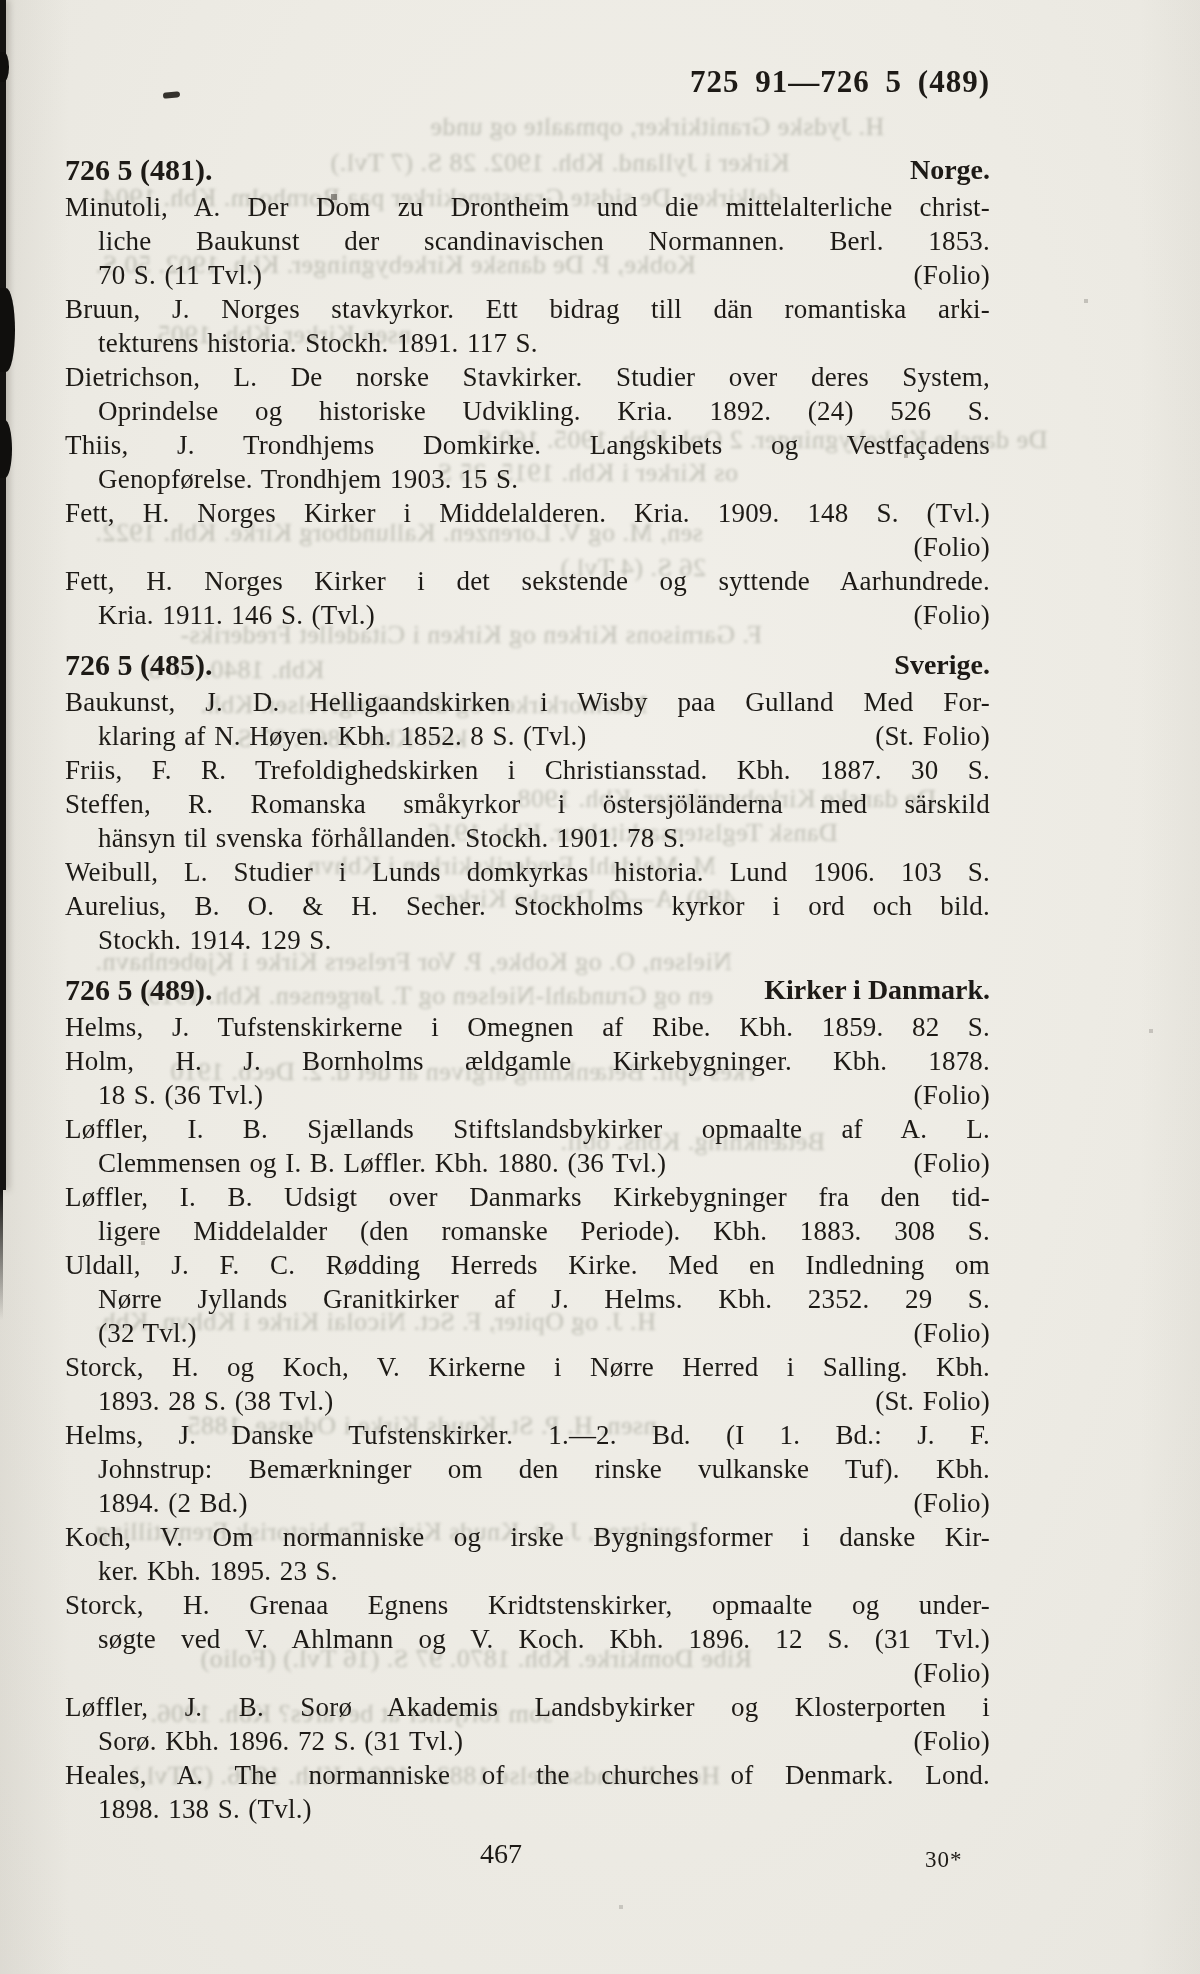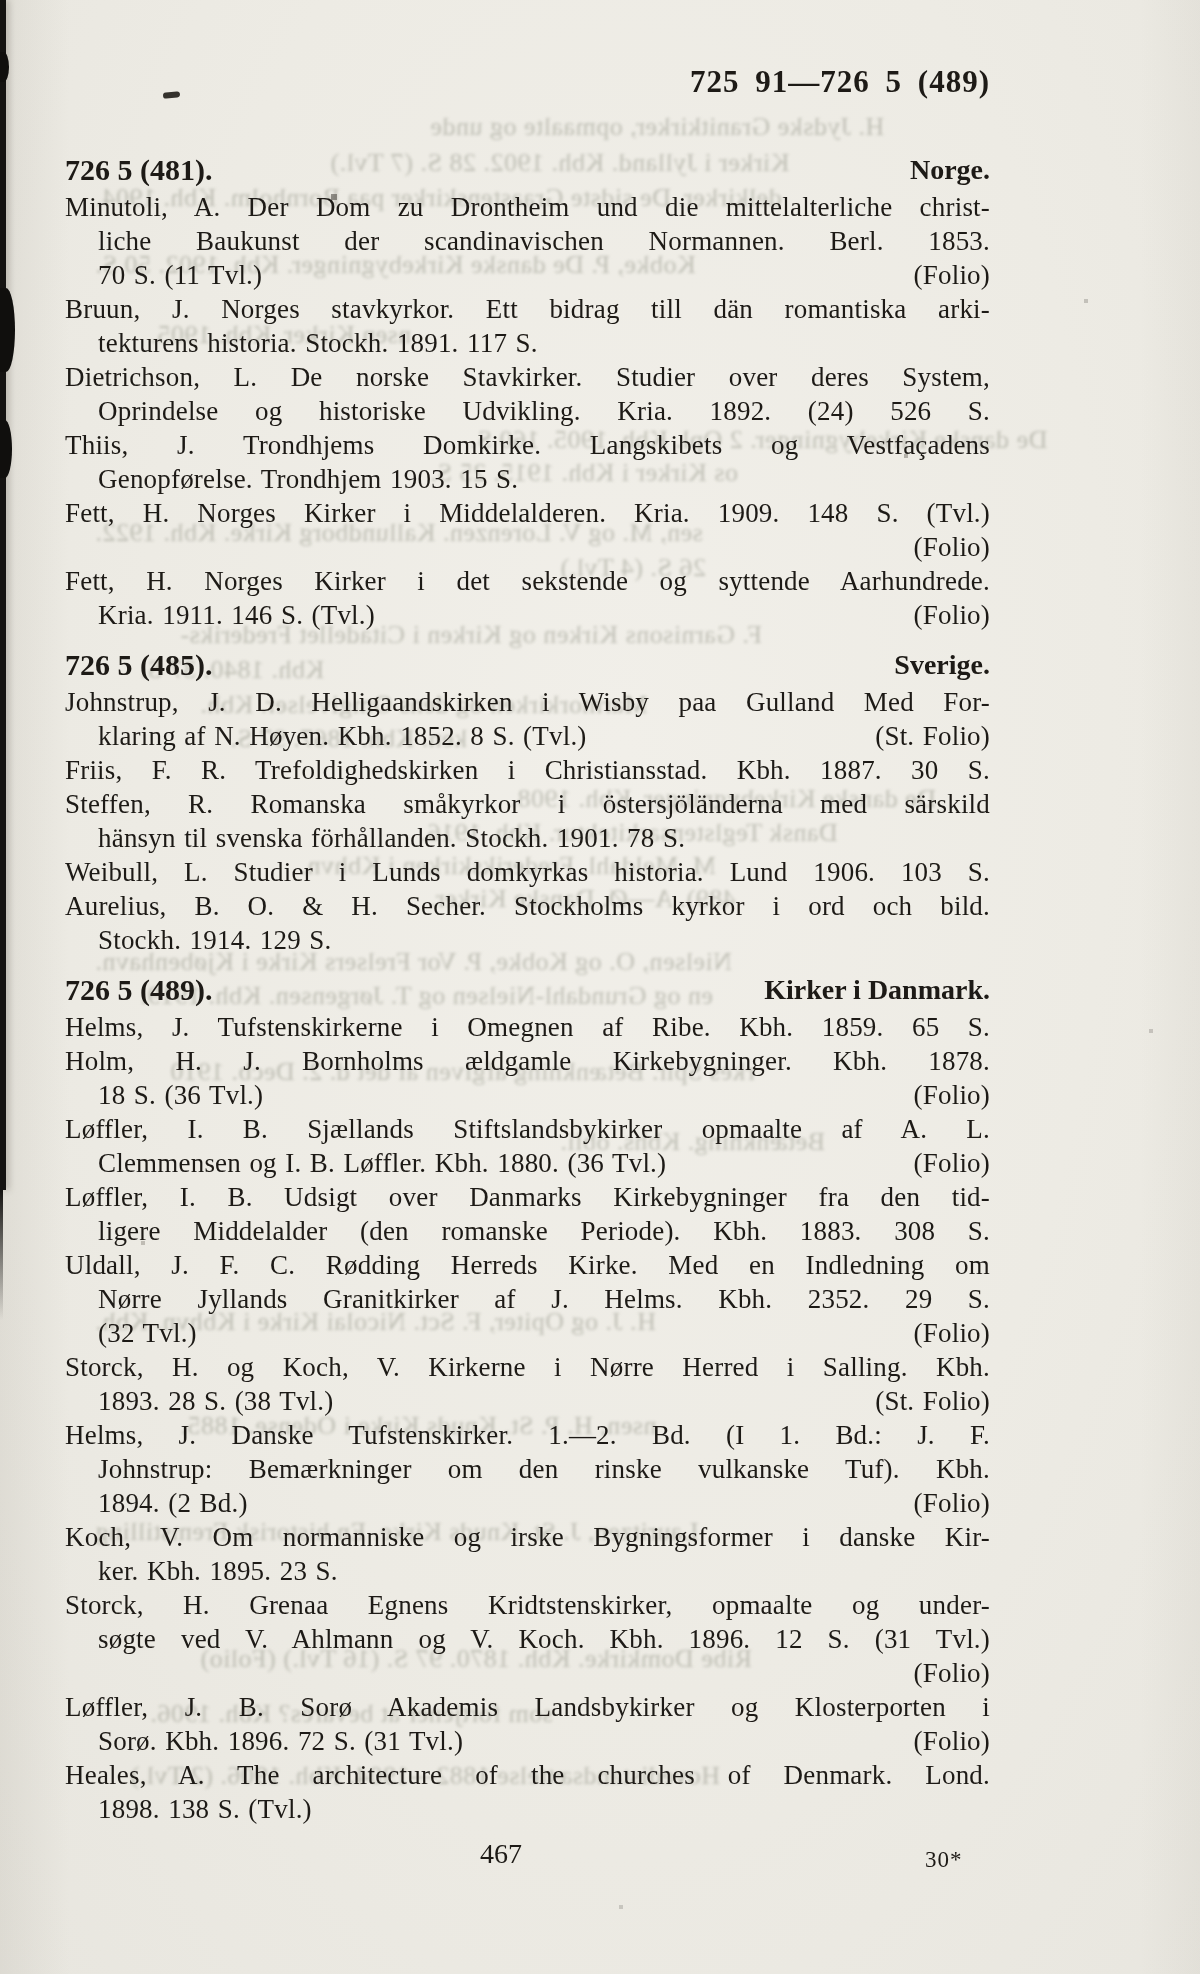--- a/index.html
+++ b/index.html
@@ -143,21 +143,21 @@
           <div class="line just"><span class="lt"><b class="author">Fett, H.</b><span class="t"> Norges Kirker i det sekstende og syttende Aarhundrede.</span></span></div>
           <div class="line ind"><span class="lt"><span class="t">Kria. 1911. 146 S. (Tvl.)</span></span><span class="rlabel">(Folio)</span></div>
         </div>
       </section>
       <section class="section">
         <div class="section-head">
           <span class="code">726 5 (485).</span>
           <span class="stitle">Sverige.</span>
         </div>
         <div class="entry">
-          <div class="line just"><span class="lt"><b class="author">Johnstrup, J. D.</b><span class="t"> Helligaandskirken i Wisby paa Gulland Med For-</span></span></div>
+          <div class="line just"><span class="lt"><b class="author">Baukunst, J. D.</b><span class="t"> Helligaandskirken i Wisby paa Gulland Med For-</span></span></div>
           <div class="line ind"><span class="lt"><span class="t">klaring af N. Høyen. Kbh. 1852. 8 S. (Tvl.)</span></span><span class="rlabel">(St. Folio)</span></div>
         </div>
         <div class="entry">
           <div class="line just"><span class="lt"><b class="author">Friis, F. R.</b><span class="t"> Trefoldighedskirken i Christiansstad. Kbh. 1887. 30 S.</span></span></div>
         </div>
         <div class="entry">
           <div class="line just"><span class="lt"><b class="author">Steffen, R.</b><span class="t"> Romanska småkyrkor i östersjöländerna med särskild</span></span></div>
           <div class="line ind"><span class="lt"><span class="t">hänsyn til svenska förhållanden. Stockh. 1901. 78 S.</span></span></div>
         </div>
         <div class="entry">
@@ -167,21 +167,21 @@
           <div class="line just"><span class="lt"><b class="author">Aurelius, B. O. &amp; H. Secher.</b><span class="t"> Stockholms kyrkor i ord och bild.</span></span></div>
           <div class="line ind"><span class="lt"><span class="t">Stockh. 1914. 129 S.</span></span></div>
         </div>
       </section>
       <section class="section">
         <div class="section-head">
           <span class="code">726 5 (489).</span>
           <span class="stitle">Kirker i Danmark.</span>
         </div>
         <div class="entry">
-          <div class="line just"><span class="lt"><b class="author">Helms, J.</b><span class="t"> Tufstenskirkerne i Omegnen af Ribe. Kbh. 1859. 65 S.</span></span></div>
+          <div class="line just"><span class="lt"><b class="author">Helms, J.</b><span class="t"> Tufstenskirkerne i Omegnen af Ribe. Kbh. 1859. 82 S.</span></span></div>
         </div>
         <div class="entry">
           <div class="line just"><span class="lt"><b class="author">Holm, H. J.</b><span class="t"> Bornholms ældgamle Kirkebygninger. Kbh. 1878.</span></span></div>
           <div class="line ind"><span class="lt"><span class="t">18 S. (36 Tvl.)</span></span><span class="rlabel">(Folio)</span></div>
         </div>
         <div class="entry">
           <div class="line just"><span class="lt"><b class="author">Løffler, I. B.</b><span class="t"> Sjællands Stiftslandsbykirker opmaalte af A. L.</span></span></div>
           <div class="line ind"><span class="lt"><span class="t">Clemmensen og I. B. Løffler. Kbh. 1880. (36 Tvl.)</span></span><span class="rlabel">(Folio)</span></div>
         </div>
         <div class="entry">
@@ -209,21 +209,21 @@
         <div class="entry">
           <div class="line just"><span class="lt"><b class="author">Storck, H.</b><span class="t"> Grenaa Egnens Kridtstenskirker, opmaalte og under-</span></span></div>
           <div class="line ind just"><span class="lt"><span class="t">søgte ved V. Ahlmann og V. Koch. Kbh. 1896. 12 S. (31 Tvl.)</span></span></div>
           <div class="line"><span class="lt"></span><span class="rlabel">(Folio)</span></div>
         </div>
         <div class="entry">
           <div class="line just"><span class="lt"><b class="author">Løffler, J. B.</b><span class="t"> Sorø Akademis Landsbykirker og Klosterporten i</span></span></div>
           <div class="line ind"><span class="lt"><span class="t">Sorø. Kbh. 1896. 72 S. (31 Tvl.)</span></span><span class="rlabel">(Folio)</span></div>
         </div>
         <div class="entry">
-          <div class="line just"><span class="lt"><b class="author">Heales, A.</b><span class="t"> The architecture of the churches of Denmark. Lond.</span></span></div>
+          <div class="line just"><span class="lt"><b class="author">Heales, A.</b><span class="t"> The normanniske of the churches of Denmark. Lond.</span></span></div>
           <div class="line ind"><span class="lt"><span class="t">1898. 138 S. (Tvl.)</span></span></div>
         </div>
       </section>
     </div>
 
   <div class="footer-pagenum">467</div>
   <div class="footer-sig">30*</div>
 
 </div>
 

